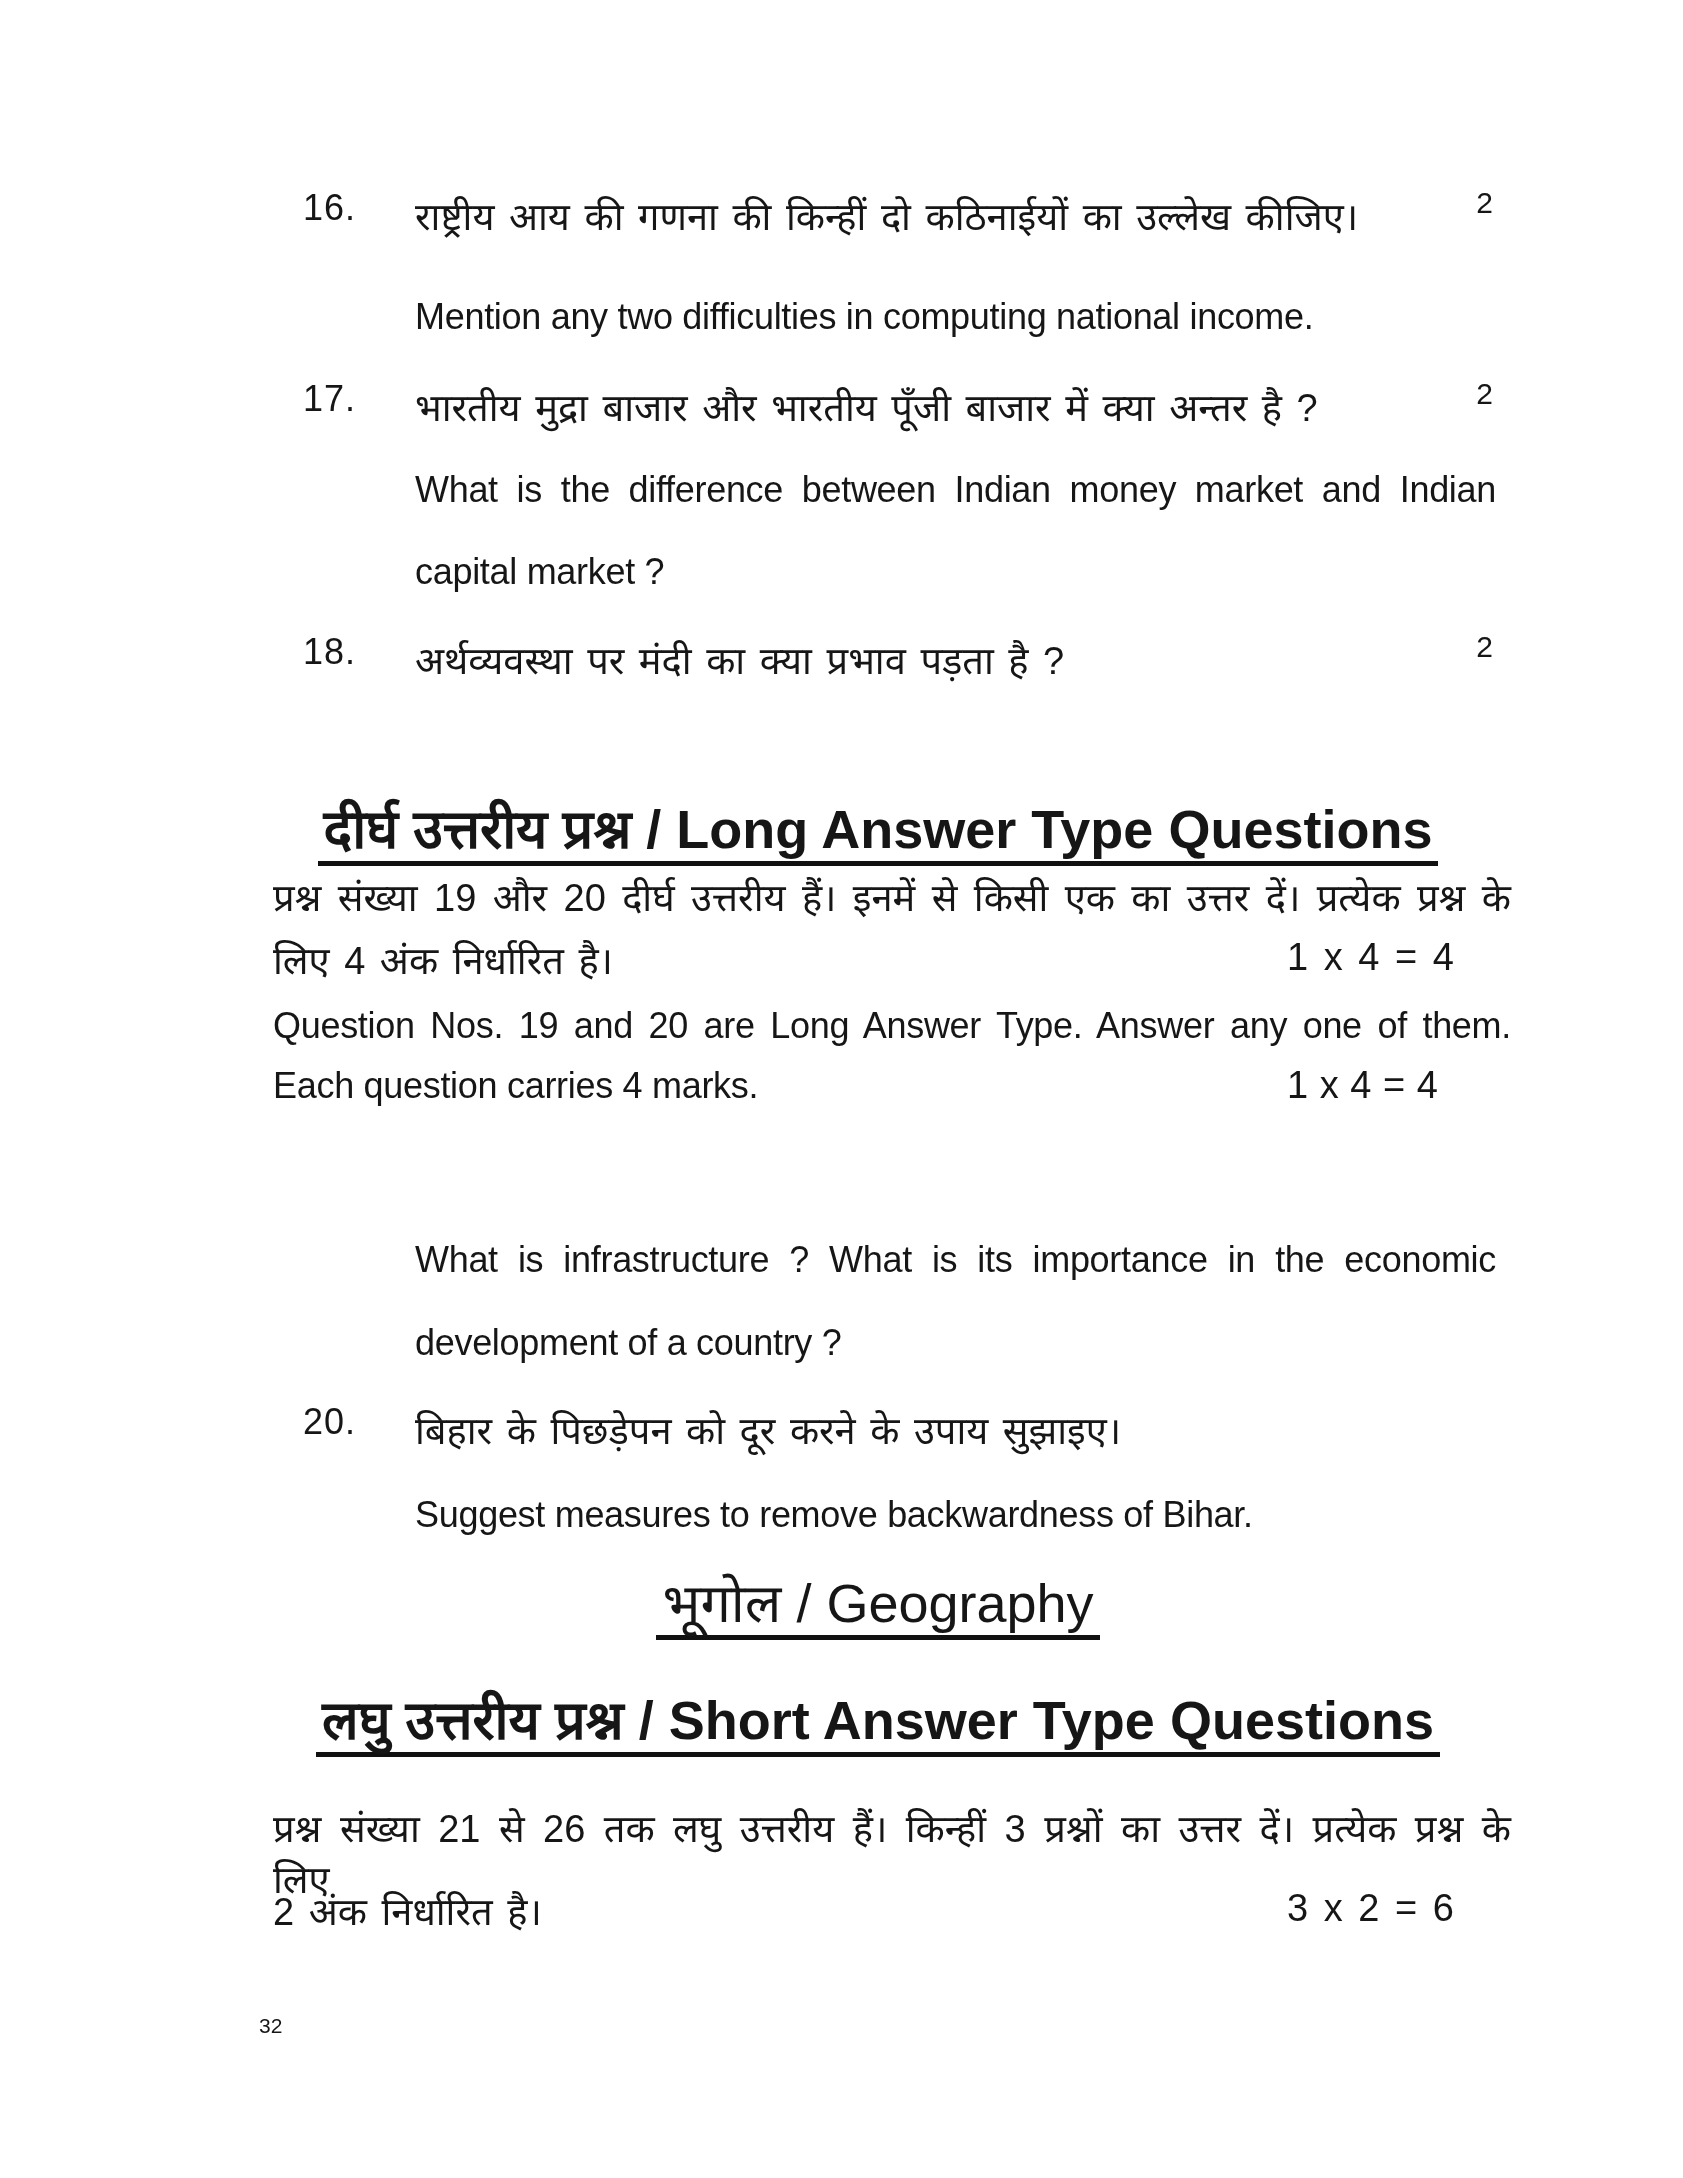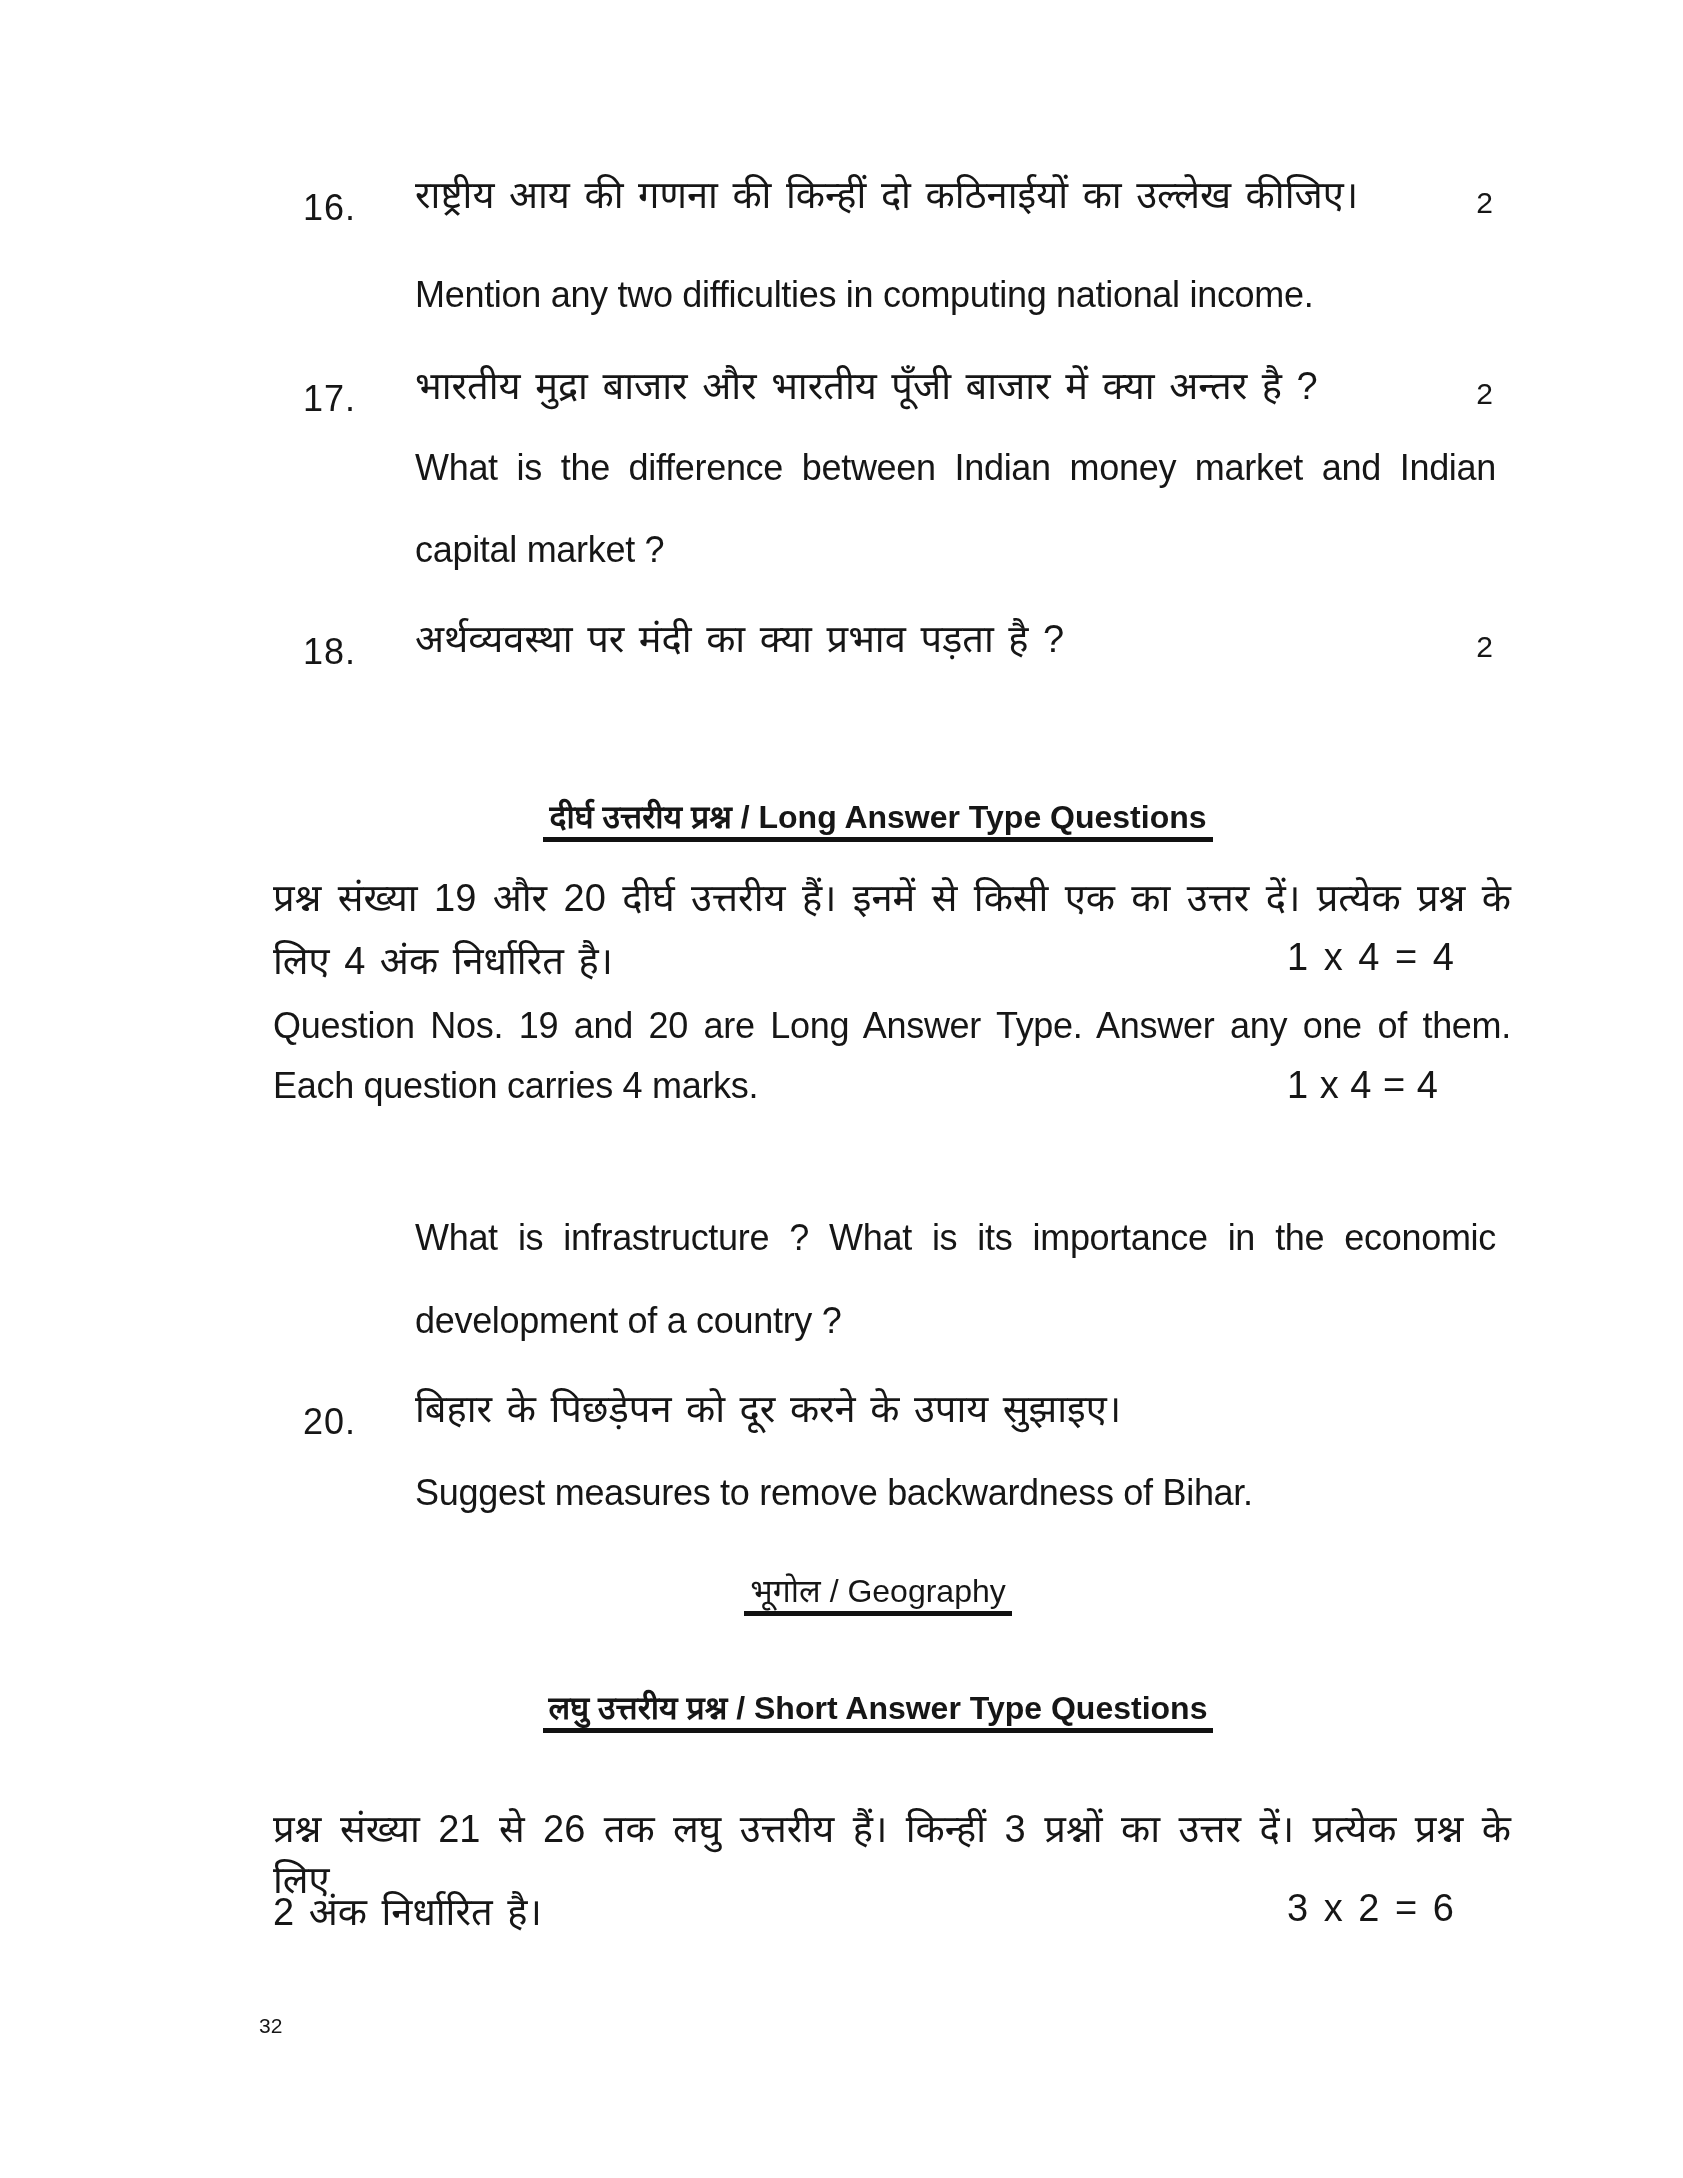--- a/index.html
+++ b/index.html
@@ -8,36 +8,36 @@
     width:1683px;height:2178px;
     background:#ffffff;
     color:#161616;
     font-family:"Liberation Sans","DejaVu Sans",sans-serif;
     overflow:hidden;
   }
   .content{position:absolute;left:259px;top:0;width:1238px;height:2178px;}
   .row{position:absolute;left:0;width:1238px;}
   .hi{font-size:38px;line-height:51px;word-spacing:4px;}
   .en{font-size:36px;line-height:44px;letter-spacing:-0.3px;}
-  .qtext{display:block;margin-left:156px;width:1081px;}
+  .qtext{display:block;margin-left:156px;width:1081px;margin-top:22px;}
   .para{display:block;margin-left:14px;width:1238px;}
   .justify{text-align:justify;text-align-last:justify;}
   .qnum{
     position:absolute;left:44px;top:20px;
     font-size:36px;line-height:1;letter-spacing:1px;
   }
   .marks{
     position:absolute;right:4px;top:18px;width:69px;
     font-size:30px;line-height:1;text-align:right;
   }
   .formula{
     position:absolute;left:1028px;top:2px;
     font-size:38px;line-height:1;letter-spacing:0.5px;white-space:nowrap;
   }
-  .heading{text-align:center;font-size:32px;line-height:1.1;}
+  .heading{text-align:center;font-size:54px;line-height:1.1;}
   .heading .underlined{
     display:inline-block;
     border-bottom:5px solid #111;
     padding:0 6px 2px 6px;
   }
   .bold{font-weight:bold;}
   .pagenum{text-align:left;font-size:21px;line-height:1;}
 </style>
 </head>
 <body>

